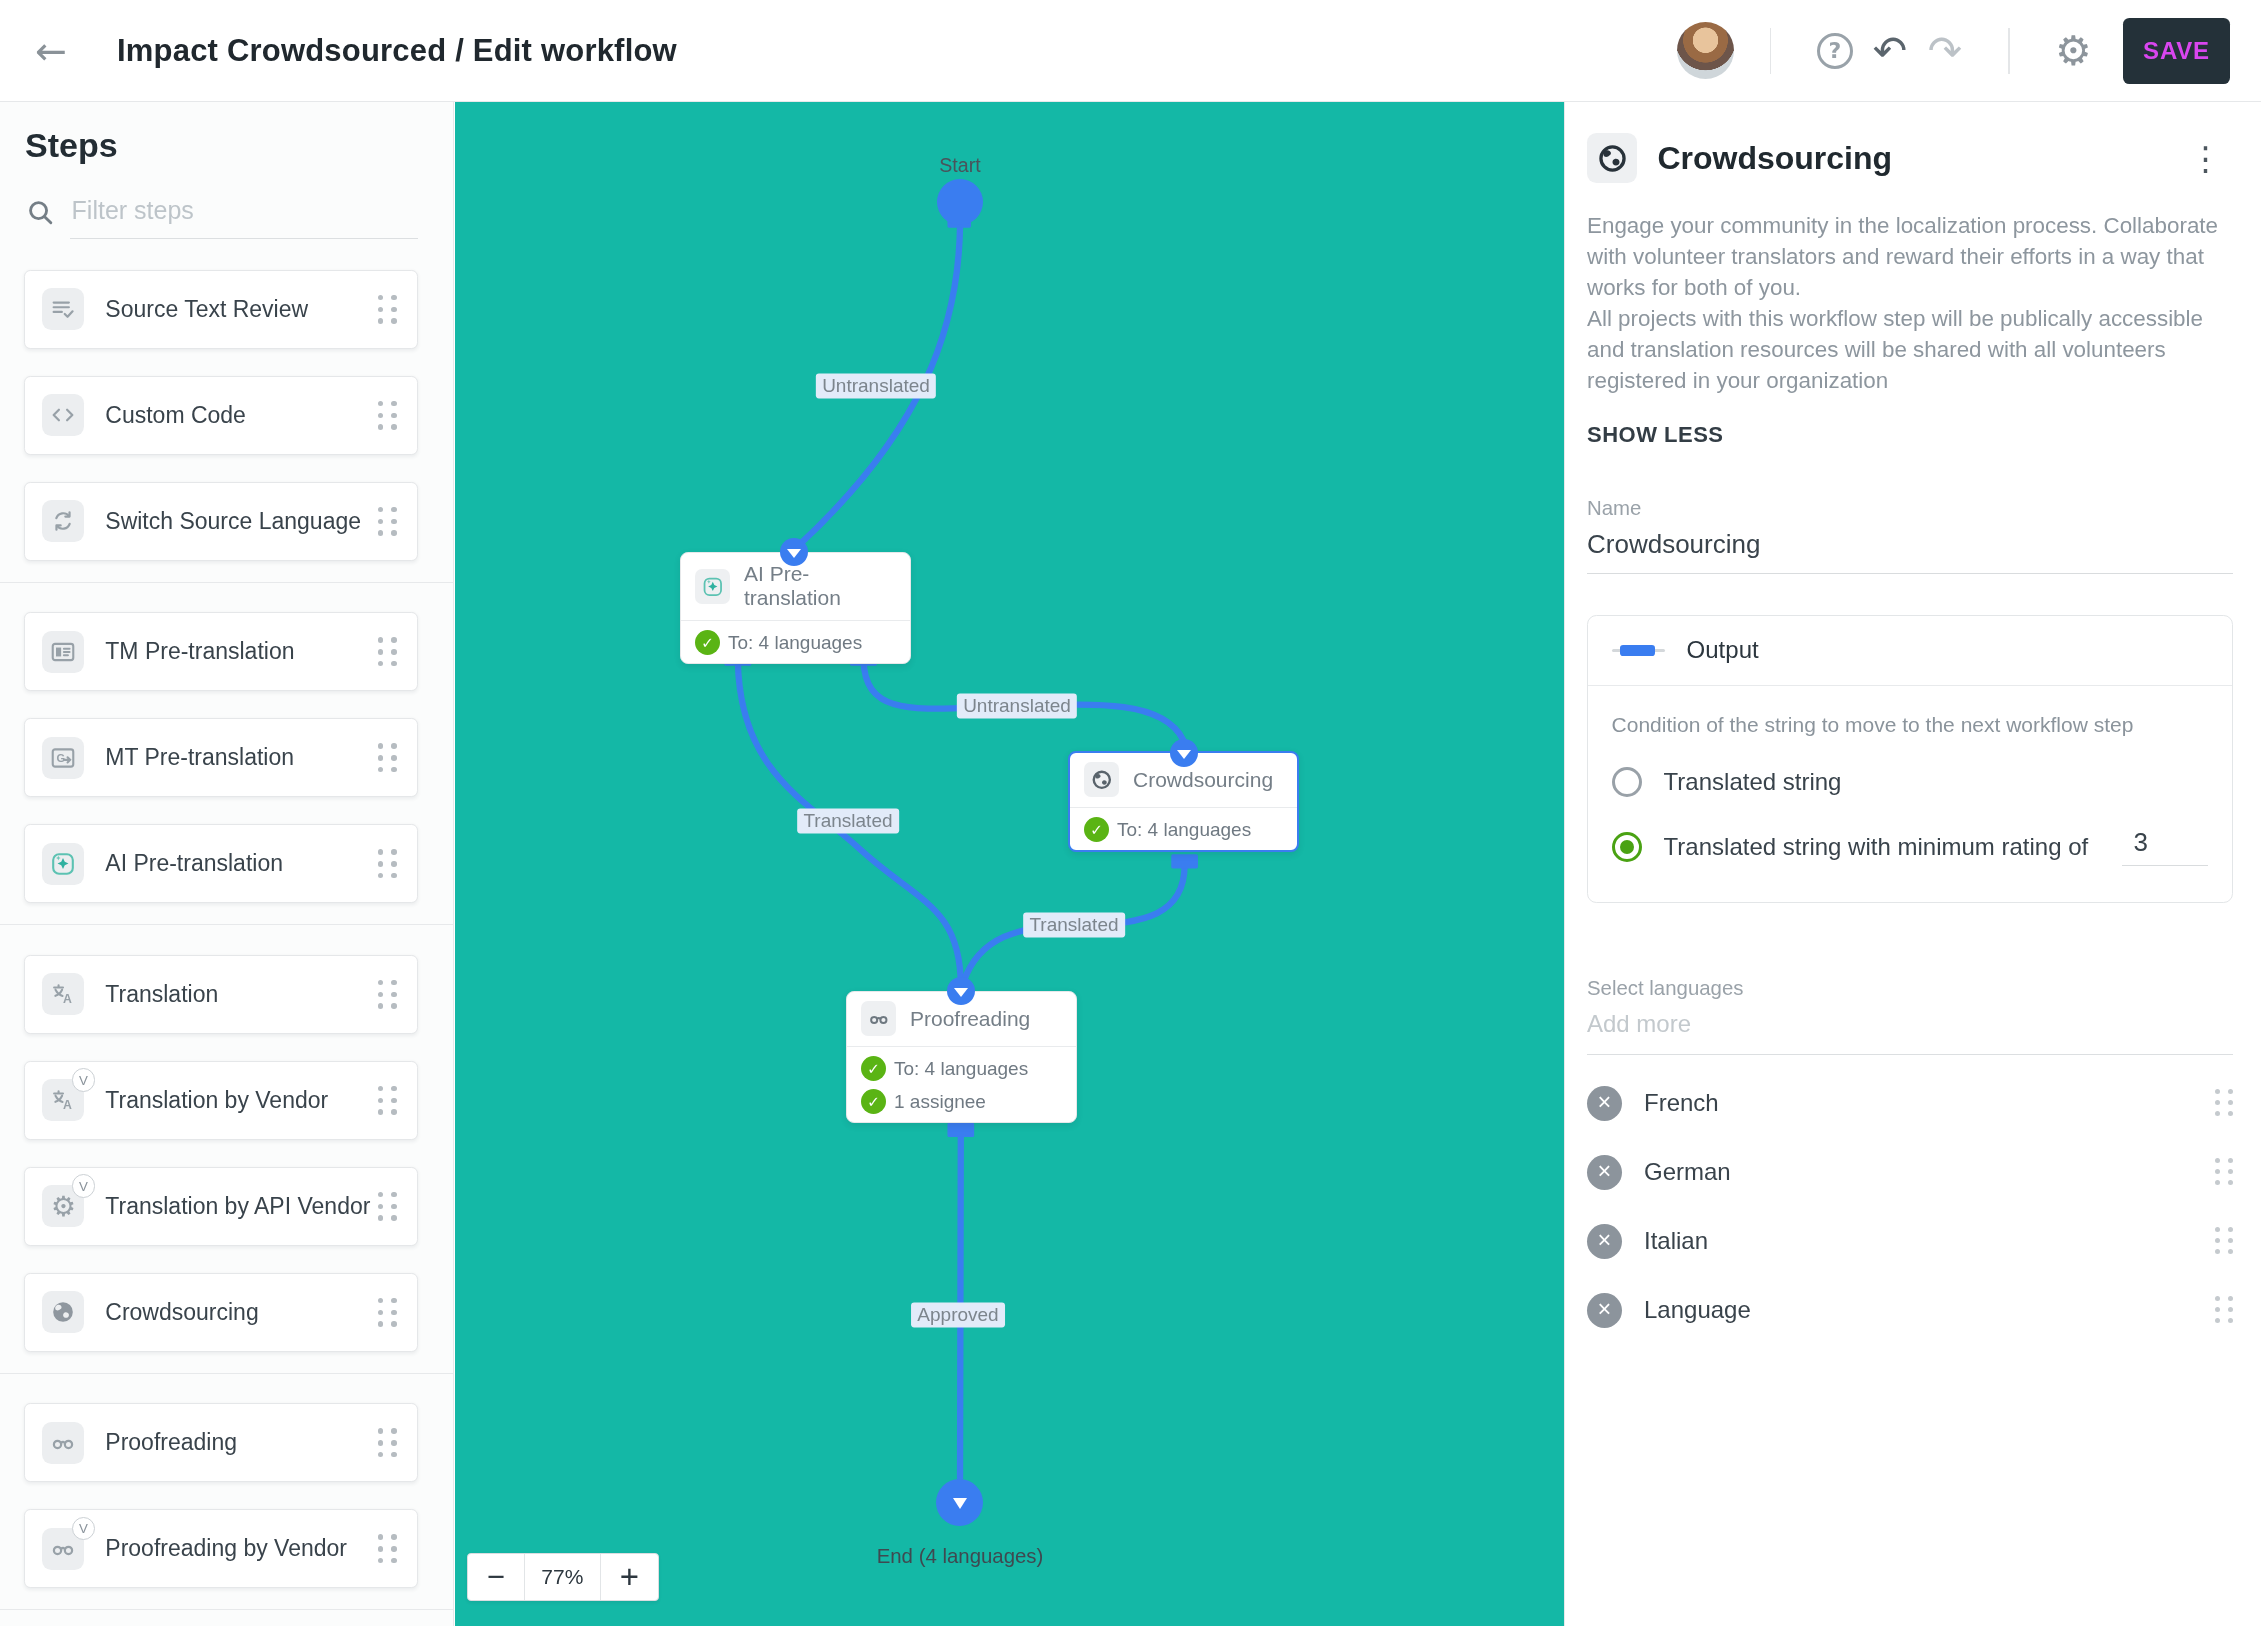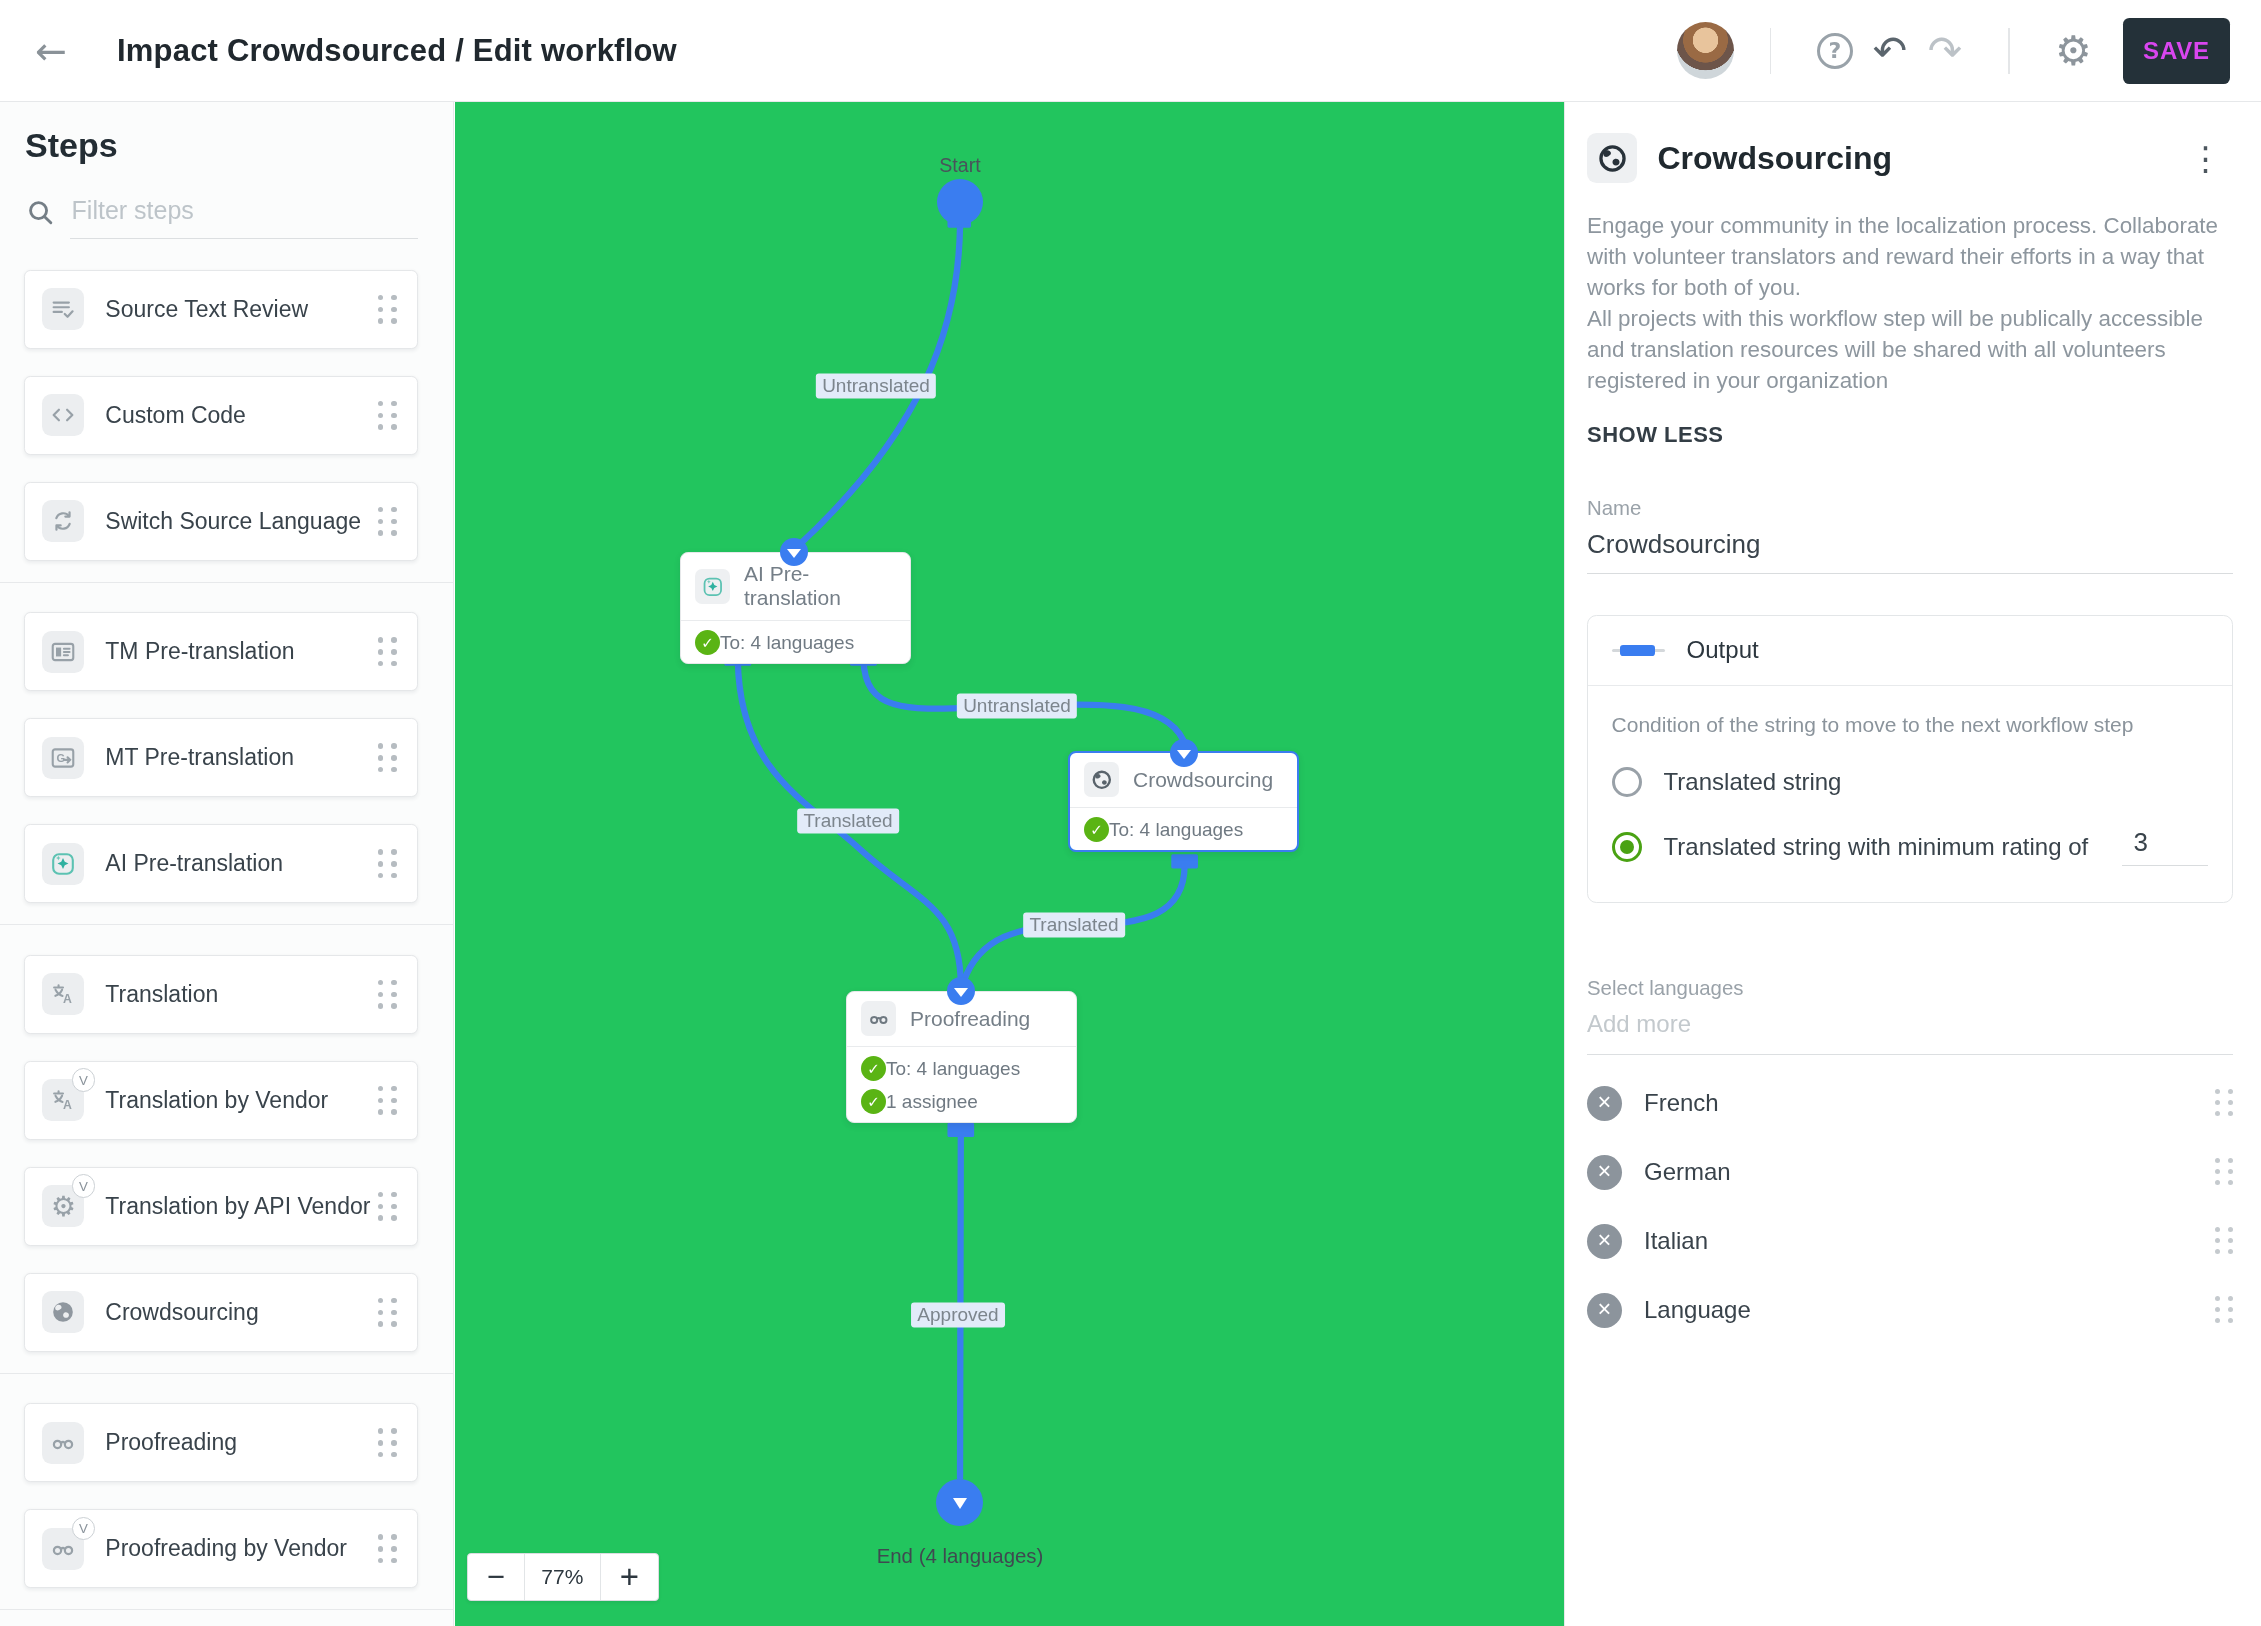--- a/index.html
+++ b/index.html
@@ -43,37 +43,37 @@
   .vbadge { position:absolute; top:-11px; right:-11px; width:23.6px; height:23.6px; background:#fff;
             border:1.6px solid #ccd1d5; border-radius:50%; font-size:13.3px; color:#8a939b;
             display:flex; align-items:center; justify-content:center; font-weight:400; }
   .clabel { font-size:23px; color:#39434b; margin-left:21px; }
   .handle { margin-left:auto; display:grid; grid-template-columns:repeat(2,5.5px); grid-auto-rows:5.5px;
             gap:6.3px 7.9px; cursor:grab; }
   .handle i { width:5.5px; height:5.5px; border-radius:50%; background:#b6bcc1; }
   .sb-sep { height:0.8px; background:#e7e9eb; margin:-6.3px 0 30px -24px; width:454px; }
 
   
-  .canvas { position:absolute; left:455px; top:102px; width:1109px; height:1525px; background:#22c55e; }
+  .canvas { position:absolute; left:455px; top:102px; width:1109px; height:1525px; background:#14b8a6; }
   .edges { position:absolute; left:0; top:0; }
   .elabel { position:absolute; transform:translate(-50%,-50%); font-size:19px; color:#7c858d;
             background:#e2ebf9; padding:1.6px 6.3px; border-radius:3.1px; white-space:nowrap; z-index:3; }
   .node { position:absolute; width:231px; background:#fff; border:0.8px solid #e6e8ea; border-radius:7.9px;
           box-shadow:0 2.4px 6.3px rgba(30,40,50,.10); z-index:4; cursor:pointer; }
   .node.selected { border:2.4px solid #3a7df0; }
   .nhead { display:flex; align-items:center; padding:9.4px 14px; border-bottom:0.8px solid #e9ebed; }
   .nicon { width:35px; height:35px; border-radius:7px; background:#eef0f2; flex:none;
            display:flex; align-items:center; justify-content:center; color:#6e7880; }
   .ntitle { font-size:21px; color:#747e87; margin-left:14px; }
   .nrow { display:flex; align-items:center; padding:9.4px 14px 7.9px; }
   .nrow + .nrow { padding-top:0; }
   .check { width:25px; height:25px; border-radius:50%; background:#5ab414; color:#fff; flex:none;
            display:flex; align-items:center; justify-content:center; font-size:15px; font-weight:700; }
   .check::before { content:"✓"; }
-  .nrow span.rtext { font-size:19px; color:#6f7982; margin-left:0; }
+  .nrow span.rtext { font-size:19px; color:#6f7982; margin-left:8px; }
   .entry { position:absolute; width:28px; height:28px; border-radius:50%; background:#3a7df0; z-index:5;
            transform:translate(-50%,-50%); display:flex; align-items:center; justify-content:center; }
   .entry i { width:0; height:0; border-left:7px solid transparent; border-right:7px solid transparent;
              border-top:9.4px solid #fff; margin-top:2.4px; }
   .start-node { position:absolute; width:46px; height:46px; border-radius:50%; background:#3a7df0; z-index:4; }
   .start-label { position:absolute; transform:translateX(-50%); font-size:19.6px; color:#49535b; z-index:4; }
   .end-node { position:absolute; width:47px; height:47px; border-radius:50%; background:#3a7df0; z-index:4;
               display:flex; align-items:center; justify-content:center; }
   .end-node i { width:0; height:0; border-left:7.9px solid transparent; border-right:7.9px solid transparent;
                 border-top:11px solid #fff; margin-top:1.6px; }

